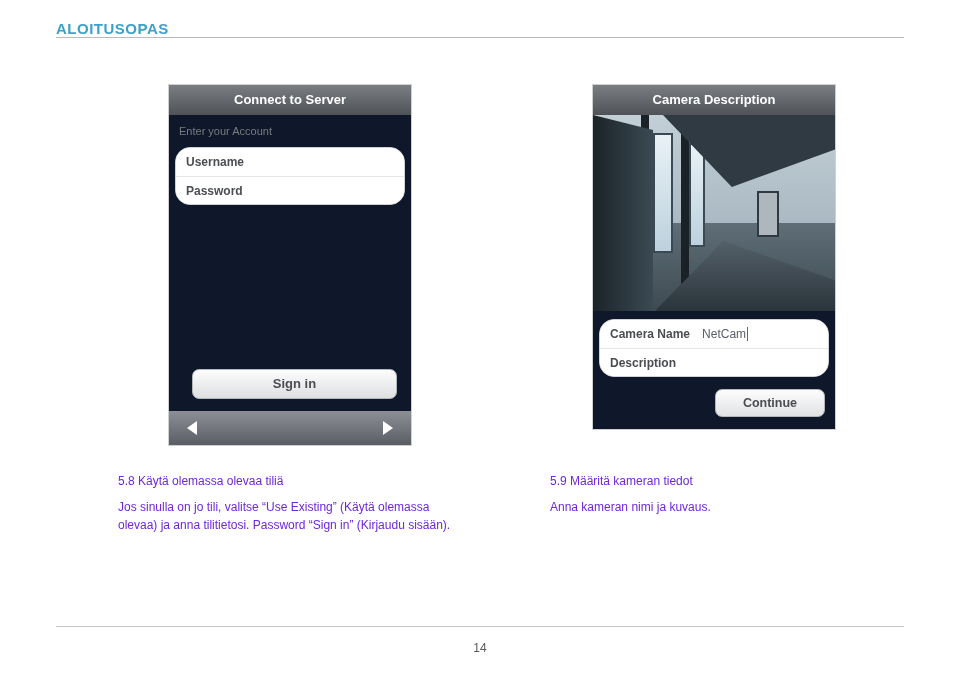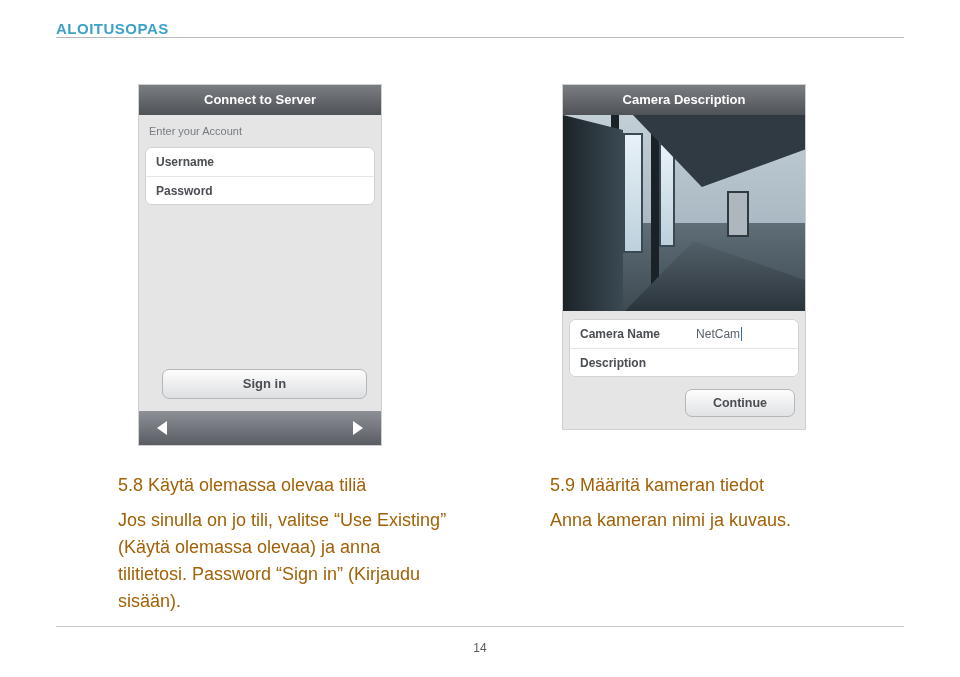--- a/index.html
+++ b/index.html
@@ -2,26 +2,26 @@
 <html><head>
 <meta charset="utf-8">
 <style>
   * { box-sizing: border-box; margin: 0; padding: 0; }
   html, body { width: 960px; height: 677px; background: #fff; font-family: "Helvetica Neue", Arial, sans-serif; color: #333; }
   .page { position: relative; width: 960px; height: 677px; padding: 20px 56px 0 56px; }
   .header { font-size: 15px; font-weight: 700; letter-spacing: 0.5px; color: #3ca1c9; text-transform: uppercase; margin-bottom: 0; }
   .hr { height: 1px; background: #b9b9b9; margin-bottom: 46px; }
   .screens { display: flex; gap: 180px; padding-left: 82px; }
   .phone { width: 244px; }
-  .phone-body { width: 244px; border: 1px solid #d0d0d0; background: #e5e5e5; }
+  .phone-body { width: 244px; border: 1px solid #d0d0d0; background: #0f172a; margin-left: 30px; }
   .titlebar { height: 30px; background: linear-gradient(#7a7d82, #4f5257); color: #fff; text-align: center; font-size: 13px; font-weight: 700; line-height: 30px; }
   .subhead { font-size: 11px; color: #777b80; padding: 10px 10px 6px 10px; }
   .field-row { background: #fff; display: flex; align-items: center; height: 28px; padding: 0 10px; font-size: 12px; font-weight: 700; color: #4a4d52; }
   .field-row + .field-row { border-top: 1px solid #e6e6e6; }
-  .group { background: #fff; border-radius: 7px; margin: 4px 6px 0 6px; overflow: hidden; border: 1px solid #cfd2d6; }
+  .group { background: #fff; border-radius: 15px; margin: 4px 6px 0 6px; overflow: hidden; border: 1px solid #cfd2d6; }
   .spacer-tall { height: 156px; }
   .btn-wrap { padding: 8px 14px 12px 23px; }
   .btn { height: 30px; border-radius: 7px; background: linear-gradient(#fdfdfd, #dedfe1); border: 1px solid #b3b6ba; color: #4a4d52; font-size: 13px; font-weight: 700; text-align: center; line-height: 28px; }
   .navbar { height: 34px; background: linear-gradient(#8d9197, #5a5d63); display: flex; align-items: center; justify-content: space-between; padding: 0 18px; }
   .tri { width: 0; height: 0; border-top: 7px solid transparent; border-bottom: 7px solid transparent; }
   .tri-left { border-right: 10px solid #fff; }
   .tri-right { border-left: 10px solid #fff; }
   
   .preview { height: 196px; margin: 0; position: relative; overflow: hidden; background: #2f3a3f; }
   .sky { position: absolute; left: 0; top: 0; width: 100%; height: 100%; background: linear-gradient(#c3cfd6 0%, #aab9c3 55%, #5f6e77 55%, #3e4a52 100%); }
@@ -29,28 +29,28 @@
   .ceiling { position: absolute; right: 0; top: 0; width: 172px; height: 72px; background: #2f3a42; clip-path: polygon(0 0, 100% 0, 100% 48%, 40% 100%); }
   .floor { position: absolute; right: 0; bottom: 0; width: 180px; height: 70px; background: linear-gradient(#546069, #2a343b); clip-path: polygon(38% 0, 100% 56%, 100% 100%, 0 100%); }
   .windowcol { position: absolute; top: 18px; width: 24px; height: 120px; background: linear-gradient(#e9f2f7, #bcd0dc); box-shadow: inset 0 0 0 2px #3a4a55; }
   .w1 { left: 16px; height: 150px; top: 10px; }
   .w2 { left: 60px; width: 20px; }
   .w3 { left: 96px; width: 16px; height: 104px; top: 28px; }
   .pillar { position: absolute; top: 0; width: 8px; height: 196px; background: #1a2228; }
   .p1 { left: 48px; }
   .p2 { left: 88px; }
   .door { position: absolute; right: 56px; top: 76px; width: 22px; height: 46px; background: #aeb7be; border: 2px solid #2e3940; }
-  .cam-fields .field-row { font-weight: 700; gap: 24px; }
+  .cam-fields .field-row { font-weight: 700; }
   .cam-val { font-weight: 400; color: #58606a; margin-left: 12px; display: inline-flex; align-items: center; }
   .cursor { display: inline-block; width: 1px; height: 14px; background: #3a6ea8; margin-left: 1px; }
   .btn-right { display: flex; justify-content: flex-end; padding: 12px 10px 12px 10px; }
   .btn-cont { width: 110px; height: 28px; border-radius: 7px; background: linear-gradient(#fdfdfd, #e1e2e4); border: 1px solid #b3b6ba; color: #4a4d52; font-size: 12.5px; font-weight: 700; text-align: center; line-height: 26px; }
   
   .captions { display: flex; gap: 96px; padding-left: 62px; margin-top: 26px; }
-  .col { width: 336px; font-size: 18px; line-height: 1.5; color: #a16207; }
+  .col { width: 336px; font-size: 12px; line-height: 1.5; color: #6d28d9; }
   .col .title { margin-bottom: 8px; }
   .page-num { position: absolute; left: 0; right: 0; bottom: 22px; text-align: center; font-size: 12px; color: #5a5a5a; }
   .footer-line { position: absolute; left: 56px; right: 56px; bottom: 50px; height: 1px; background: #c7c7c7; }
 </style>
 </head>
 <body>
 
 <div class="page">
   <div class="header">ALOITUSOPAS</div>
   <div class="hr"></div>

